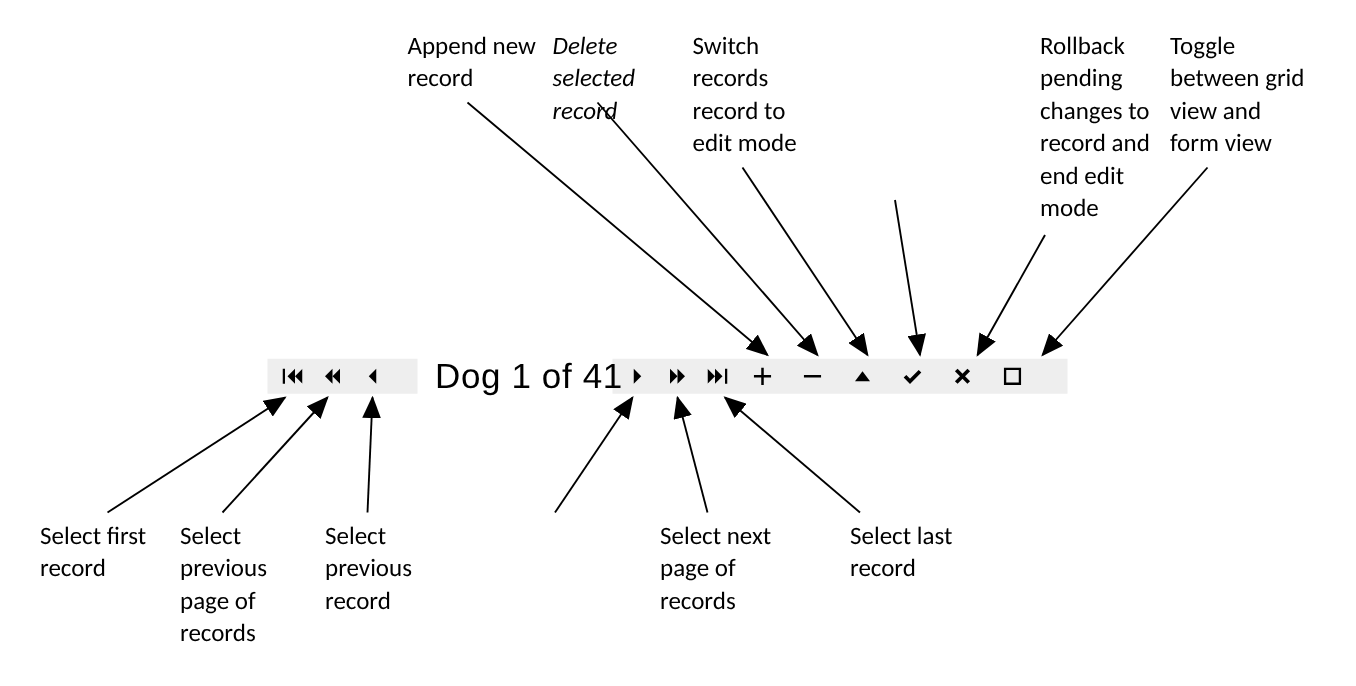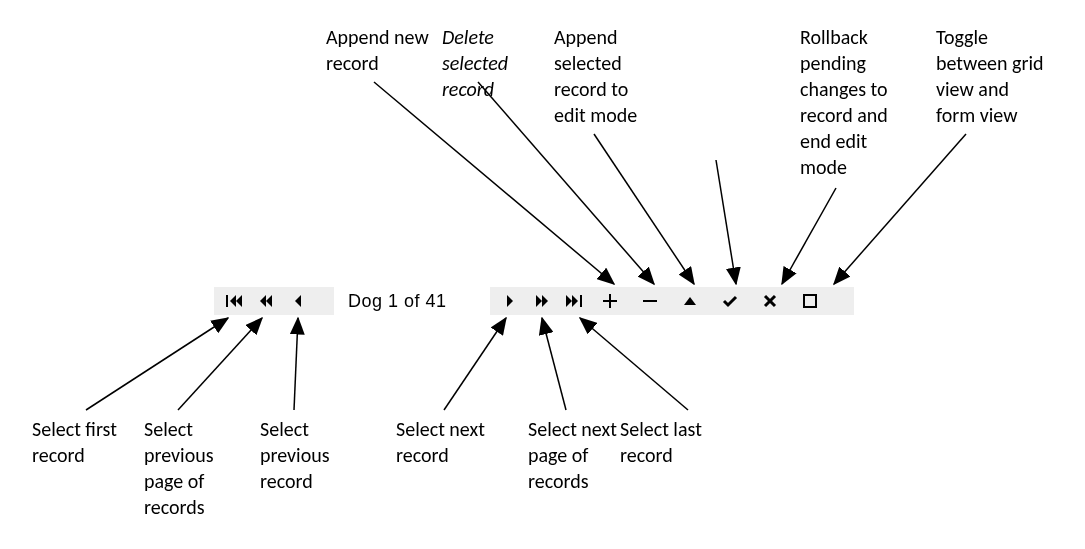--- a/index.html
+++ b/index.html
@@ -49,47 +49,46 @@
     cursor: pointer;
   }
   .btn svg { display: block; }
   .tb-status {
     position: absolute;
     left: 348px;
     top: 287px;
     height: 28px;
     display: flex;
     align-items: center;
-    font-size: 18px;
+    font-size: 28px;
     font-family: "Segoe UI", Arial, sans-serif;
     letter-spacing: 0.5px;
   }
   
   line.arrow {
     stroke: #000;
     stroke-width: 1.5;
   }
 </style>
 </head>
 <body>
 
 <div class="canvas">
 
   <div class="label" style="left:326px; top:24px; width:105px;">Append new record</div>
   <div class="label" style="left:442px; top:24px; width:90px;font-style:italic;">Delete selected record</div>
-  <div class="label" style="left:554px; top:24px; width:100px;">Append selected record to edit mode</div>
-  <div class="label" style="left:800px; top:24px; width:110px;">Rollback pending changes to record and end edit mode</div>
+  <div class="label" style="left:554px; top:24px; width:100px;">Switch records record to edit mode</div>
+  <div class="label" style="left:832px; top:24px; width:110px;">Rollback pending changes to record and end edit mode</div>
   <div class="label" style="left:936px; top:24px; width:110px;">Toggle between grid view and form view</div>
 
   <div class="label" style="left:32px;  top:416px; width:100px;">Select first record</div>
   <div class="label" style="left:144px; top:416px; width:90px;">Select previous page of records</div>
   <div class="label" style="left:260px; top:416px; width:90px;">Select previous record</div>
-  <div class="label" style="left:396px; top:416px; width:110px;">Select next record</div>
   <div class="label" style="left:528px; top:416px; width:110px;">Select next page of records</div>
-  <div class="label" style="left:620px; top:416px; width:100px;">Select last record</div>
+  <div class="label" style="left:680px; top:416px; width:100px;">Select last record</div>
 
   <div class="toolbar-bg seg1"></div>
   <div class="toolbar-bg seg2"></div>
 
   <div class="tb-status">Dog 1 of 41</div>
 
   <div class="toolbar" style="left:218px;">
     <div class="btn" title="Select first record">
       <svg width="16" height="14">
         <rect x="0" y="1" width="2" height="12" fill="#000"></rect>

